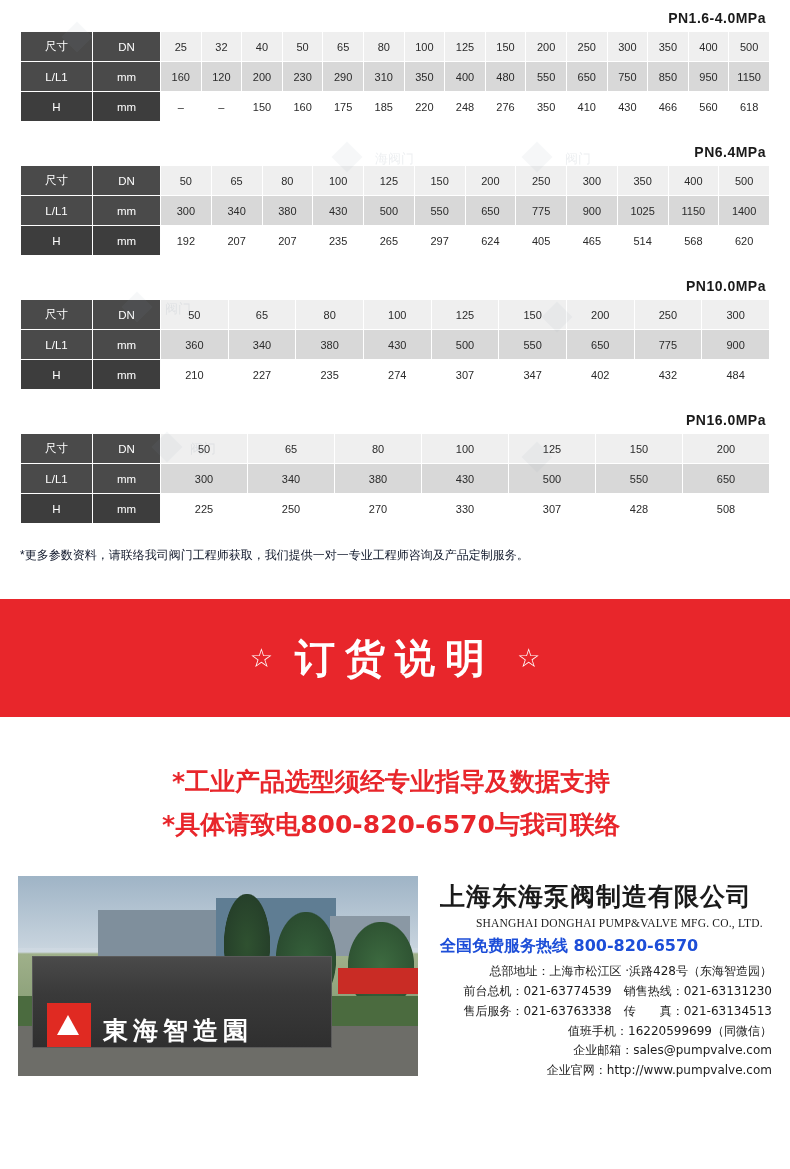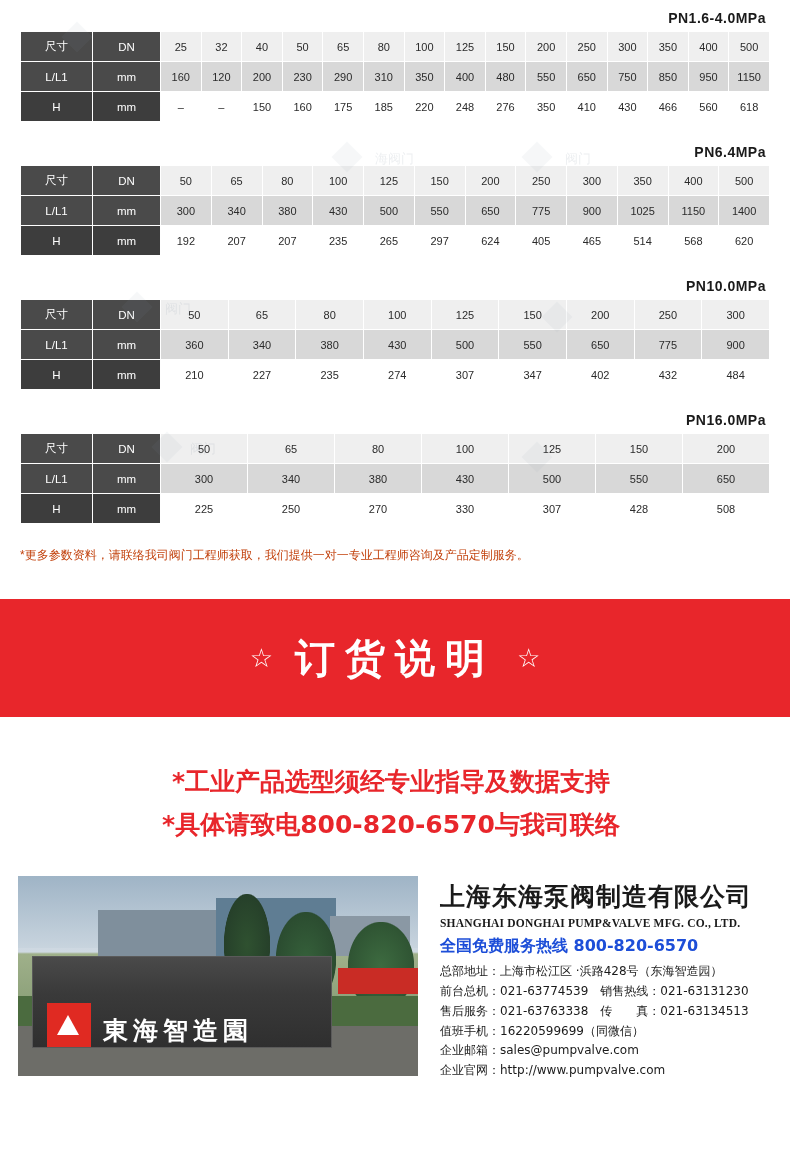--- a/index.html
+++ b/index.html
@@ -75,21 +75,21 @@
     font-size: 13px;
     color: #9aa6b2;
     opacity: 0.18;
     pointer-events: none;
     font-family: "DejaVu Sans", sans-serif;
   }
 
   .note {
     margin: 6px 20px 0 20px;
     font-size: 12px;
-    color: #c2410c;
+    color: #0f172a;
     line-height: 1.6;
   }
 
   
   .spacer { height: 34px; }
   .banner {
     background: #e8262b;
     height: 118px;
     display: flex;
     align-items: center;
@@ -176,31 +176,32 @@
     position:absolute; right:0; top:92px; width:80px; height:26px; background:#c92c25;
   }
 
   .contact { flex: 1 1 auto; padding-top: 4px; }
   .co-cn {
     font-size: 25px; font-weight: bold; color: #1a1a1a; letter-spacing: 1px;
     font-family: "DejaVu Sans", sans-serif;
   }
   .co-en {
     font-size: 11.5px; color: #1a1a1a; margin-top: 4px; letter-spacing: 0.2px;
-    font-family: "Liberation Serif", serif; font-weight: bold;
+    font-family: "Liberation Serif", serif; font-weight: normal; margin-left: 36px;
   }
   .hotline {
     margin-top: 7px;
     color: #1d4ed8; font-size: 16px; font-weight: bold;
     font-family: "DejaVu Sans", sans-serif;
   }
   .clines { margin-top: 5px; }
   .cline {
     font-size: 12px; color: #1a1a1a; line-height: 1.65;
     font-family: "DejaVu Sans", sans-serif;
+    text-align: right;
   }
 </style>
 </head>
 <body>
 
 <div class="page">
 
   <div class="wm" style="left:60px; top:20px;">
       <div class="d"></div>
     </div>

